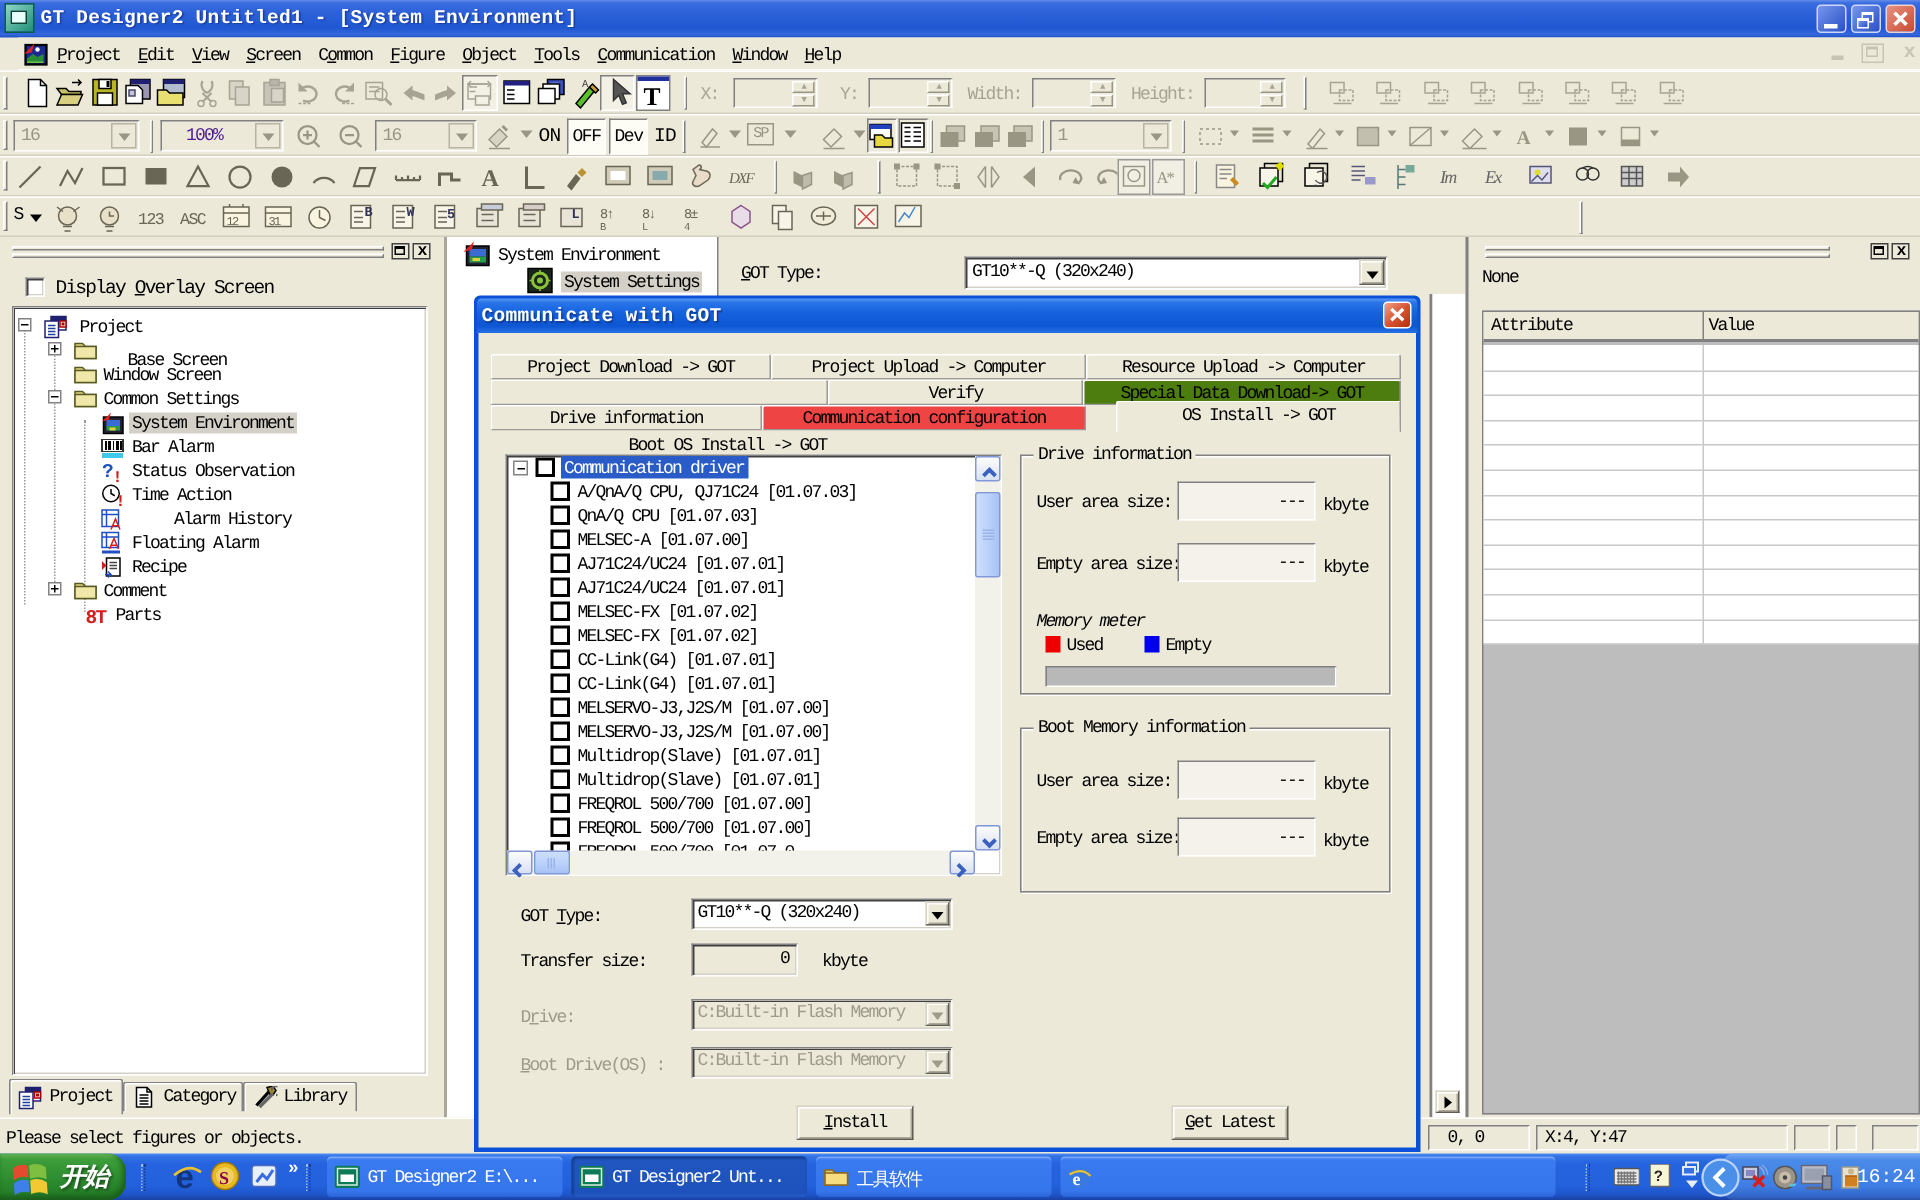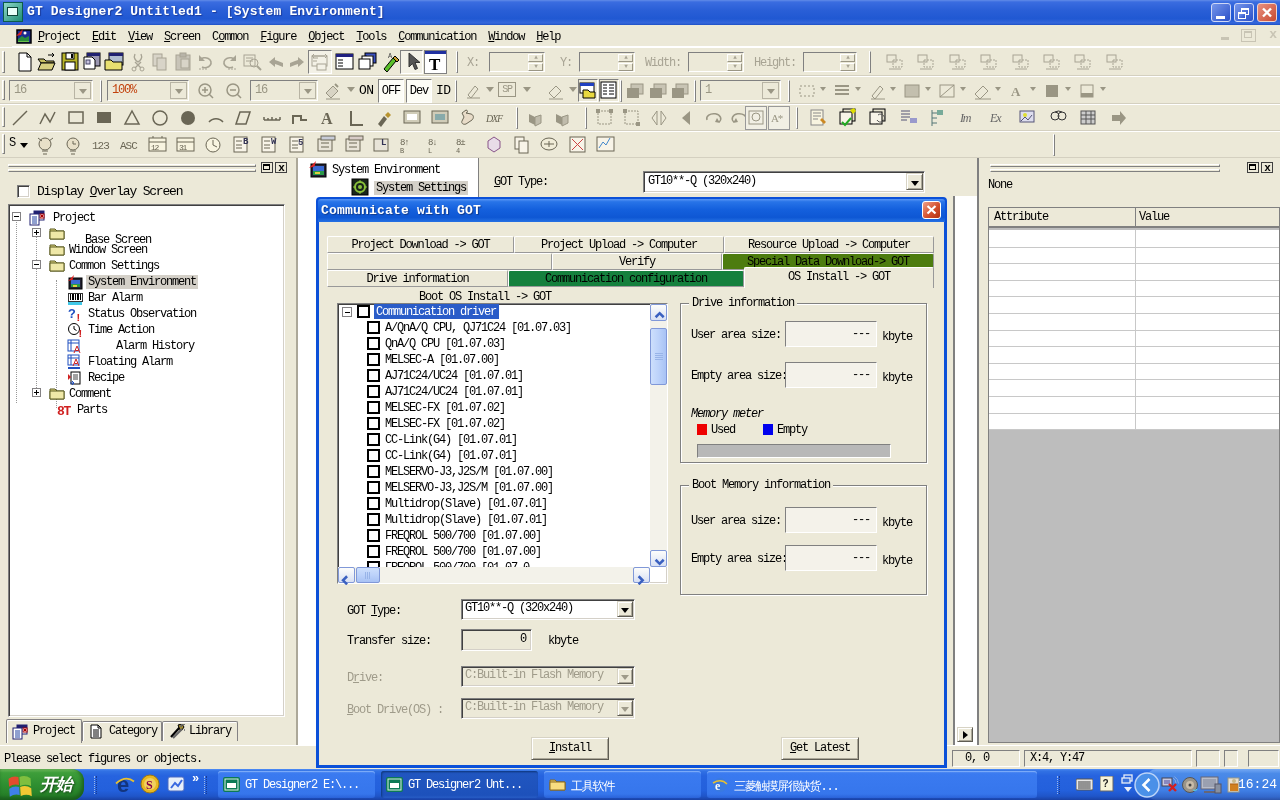--- a/index.html
+++ b/index.html
@@ -266,21 +266,21 @@
 <div class="abs" id="tb2" style="left:0;top:76px;width:1280px;height:28px;background:#ece9d8;border-top:1px solid #fff;box-shadow:inset 0 -1px 0 #d4d0c0;">
     <div class="abs" style="left: 2px; top: 3px; width: 3px; height: 20px; border-width: 1px; border-style: solid; border-image: initial; border-color: rgb(255, 255, 255) rgb(128, 128, 128) rgb(128, 128, 128) rgb(255, 255, 255);"></div>
     <div class="abs" style="left: 9px; top: 3px; width: 84px; height: 21px; background: rgb(236, 233, 216); border-width: 1px; border-style: solid; border-image: initial; border-color: rgb(128, 128, 128) rgb(255, 255, 255) rgb(255, 255, 255) rgb(128, 128, 128);">
       <div class="abs" style="left: 4px; top: 2px; white-space: pre; color: rgb(154, 150, 132);">16</div>
       <div class="abs" style="right: 1px; top: 1px; width: 17px; height: 17px; background: rgb(236, 233, 216); border: 1px solid rgb(184, 180, 164);">
         <div class="abs" style="left: 4px; top: 6px; width: 0px; height: 0px; border-width: 5px 4px 4px; border-style: solid; border-color: rgb(154, 150, 132) transparent transparent; border-image: initial;"></div>
       </div>
     </div>
     <div class="abs" style="left: 100px; top: 3px; width: 2px; height: 22px; border-width: 1px; border-style: solid; border-image: initial; border-color: rgb(255, 255, 255) rgb(128, 128, 128) rgb(128, 128, 128) rgb(255, 255, 255);"></div>
     <div class="abs" style="left: 107px; top: 3px; width: 82px; height: 21px; background: rgb(236, 233, 216); border-width: 1px; border-style: solid; border-image: initial; border-color: rgb(128, 128, 128) rgb(255, 255, 255) rgb(255, 255, 255) rgb(128, 128, 128);">
-      <div class="abs" style="left: 4px; top: 2px; white-space: pre; color: #c2410c; text-align: right;">100%</div>
+      <div class="abs" style="left: 16px; top: 2px; white-space: pre; color: #4c1d95; text-align: right;">100%</div>
       <div class="abs" style="right: 1px; top: 1px; width: 17px; height: 17px; background: rgb(236, 233, 216); border: 1px solid rgb(184, 180, 164);">
         <div class="abs" style="left: 4px; top: 6px; width: 0px; height: 0px; border-width: 5px 4px 4px; border-style: solid; border-color: rgb(154, 150, 132) transparent transparent; border-image: initial;"></div>
       </div>
     </div>
     <div class="abs" style="left: 194px; top: 3px; width: 24px; height: 22px;">
       <svg width="24" height="22" viewBox="0 0 24 22" xmlns="http://www.w3.org/2000/svg">
         <circle cx="11" cy="10" r="6" fill="none" stroke="#9a9684" stroke-width="1.5"></circle>
         <path d="M8 10 h6 M11 7 v6 M15 14 l4 4" stroke="#9a9684" stroke-width="1.5"></path>
       </svg>
     </div>
@@ -1075,21 +1075,21 @@
         </div>
         <div class="abs" style="left: 233px; top: 31px; width: 170px; height: 17px; background: rgb(236, 233, 216); border-width: 1px; border-style: solid; border-color: rgb(255, 255, 255) rgb(153, 153, 153) rgb(153, 153, 153) rgb(255, 255, 255); border-image: initial; text-align: center; border-radius: 2px 2px 0px 0px;">
           <div class="abs" style="left: 0px; top: 1px; width: 100%; text-align: center; white-space: pre;">Verify</div>
         </div>
         <div class="abs" style="left: 403px; top: 31px; width: 212px; height: 17px; background: #4d7c0f; border-width: 1px; border-style: solid; border-color: rgb(255, 255, 255) rgb(153, 153, 153) rgb(153, 153, 153) rgb(255, 255, 255); border-image: initial; text-align: center; border-radius: 2px 2px 0px 0px;">
           <div class="abs" style="left: 0px; top: 1px; width: 100%; text-align: center; white-space: pre;">Special Data Download-&gt; GOT</div>
         </div>
         <div class="abs" style="left: 8px; top: 48px; width: 181px; height: 17px; background: rgb(236, 233, 216); border-width: 1px; border-style: solid; border-color: rgb(255, 255, 255) rgb(153, 153, 153) rgb(153, 153, 153) rgb(255, 255, 255); border-image: initial; text-align: center; border-radius: 2px 2px 0px 0px;">
           <div class="abs" style="left: 0px; top: 1px; width: 100%; text-align: center; white-space: pre;">Drive information</div>
         </div>
-        <div class="abs" style="left: 189px; top: 48px; width: 236px; height: 17px; background: #15803d; border-width: 1px; border-style: solid; border-color: rgb(255, 255, 255) rgb(153, 153, 153) rgb(153, 153, 153) rgb(255, 255, 255); border-image: initial; text-align: center; border-radius: 2px 2px 0px 0px;">
+        <div class="abs" style="left: 189px; top: 48px; width: 216px; height: 17px; background: #ef4444; border-width: 1px; border-style: solid; border-color: rgb(255, 255, 255) rgb(153, 153, 153) rgb(153, 153, 153) rgb(255, 255, 255); border-image: initial; text-align: center; border-radius: 2px 2px 0px 0px;">
           <div class="abs" style="left: 0px; top: 1px; width: 100%; text-align: center; white-space: pre;">Communication configuration</div>
         </div>
         <div class="abs" style="left: 425px; top: 45px; width: 190px; height: 21px; background: rgb(236, 233, 216); border-right: 1px solid rgb(153, 153, 153); border-image: initial; border-left: 1px solid rgb(255, 255, 255); border-top: 1px solid rgb(255, 255, 255); border-bottom: none; text-align: center; border-radius: 2px 2px 0px 0px; z-index: 3;">
           <div class="abs" style="left: 0px; top: 2px; width: 100%; text-align: center; white-space: pre;">OS Install -&gt; GOT</div>
         </div>
       </div>
 
     <div class="abs sunk2" style="left:18px;top:81px;width:331px;height:281px;background:#fff;" id="drvlist">
         <div class="abs" style="left: 4px; top: 3px; width: 10px; height: 10px; border: 1px solid rgb(132, 130, 132); background: rgb(255, 255, 255);">
           <div class="abs" style="left: 2px; top: 4px; width: 5px; height: 1px; background: rgb(0, 0, 0);"></div>
@@ -1306,21 +1306,20 @@
       <div class="abs" style="left: 27px; top: 7px; color: rgb(255, 255, 255); font-size: 12px; letter-spacing: -1.2px; white-space: pre; overflow: hidden; width: 125px;">工具软件</div>
     </div>
     <div class="abs" style="left: 707px; top: 2px; width: 330px; height: 27px; border-radius: 3px; background: linear-gradient(rgb(90, 146, 244) 0%, rgb(58, 122, 240) 10%, rgb(54, 118, 236) 85%, rgb(42, 98, 216) 100%); box-shadow: rgb(122, 170, 248) 0px 1px 0px inset;">
       <div class="abs" style="left: 5px; top: 6px; width: 17px; height: 16px;">
         <svg width="17" height="16" viewBox="0 0 17 16" xmlns="http://www.w3.org/2000/svg">
           <circle cx="8" cy="8" r="7" fill="#3a7ae0"></circle>
           <text x="3" y="13" font-size="12" font-weight="bold" fill="#fff" font-family="Liberation Serif">e</text>
           <path d="M1 6 c5 -3 10 -3 14 1" stroke="#e8c030" stroke-width="1.5" fill="none"></path>
         </svg>
       </div>
-      <div class="abs" style="left: 27px; top: 7px; color: rgb(255, 255, 255); font-size: 12px; letter-spacing: -1.2px; white-space: pre; overflow: hidden; width: 298px;">三菱触摸屏很缺货...</div>
     </div>
     <div class="abs" style="left: 1057px; top: 7px; width: 3px; height: 18px; border-left: 1px dotted rgb(154, 184, 240); border-right: 1px dotted rgb(26, 58, 144);"></div>
     <div class="abs" style="left: 1076px; top: 9px; width: 17px; height: 13px;">
       <svg width="17" height="13" viewBox="0 0 17 13" xmlns="http://www.w3.org/2000/svg">
         <rect x="0" y="1" width="17" height="11" rx="1" fill="#e8e8e8" stroke="#555"></rect>
         <path d="M2 4 h13 M2 6 h13 M2 8 h13 M2 10 h13" stroke="#777"></path>
         <path d="M3 3 v8 M5 3 v8 M7 3 v8 M9 3 v8 M11 3 v8 M13 3 v8" stroke="#777"></path>
       </svg>
     </div>
     <div class="abs" style="left: 1100px; top: 7px; width: 15px; height: 17px;">

